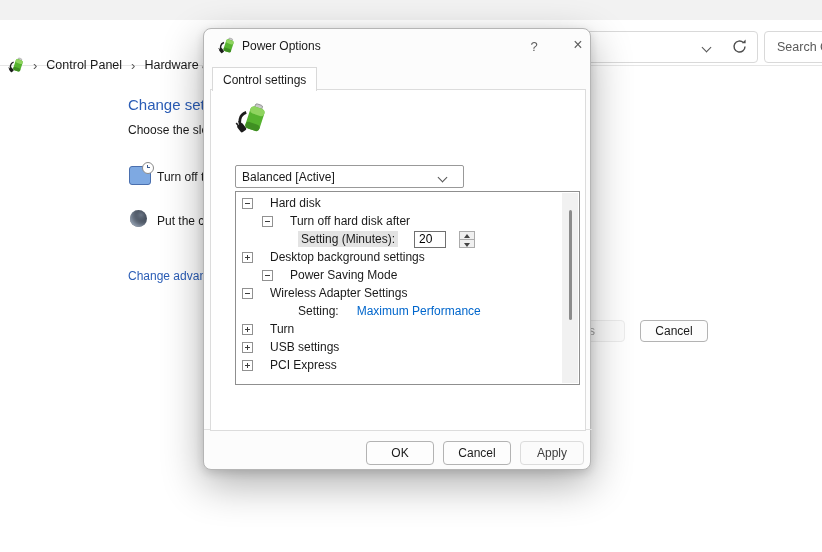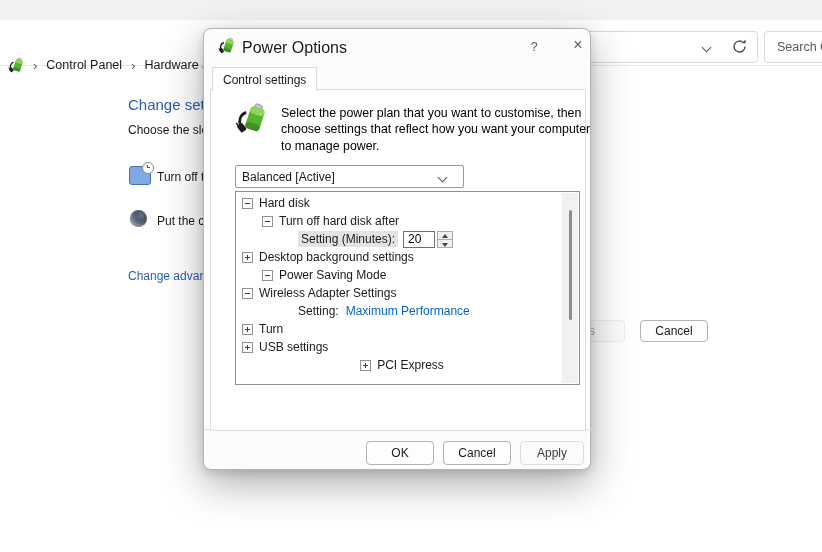--- a/index.html
+++ b/index.html
@@ -35,38 +35,38 @@
       background:radial-gradient(circle at 65% 30%,#6b7686 0%,#2c3440 55%,#11161d 100%);
       box-shadow:inset 4px -4px 6px -2px rgba(190,205,225,.8);}
   .win-btn{display:flex;align-items:center;justify-content:center;font-size:12px;color:#1a1a1a;
       background:#fdfdfd;border:1px solid #b3b3b3;border-radius:4px;box-sizing:border-box;}
   #bg-cancel{left:640px;top:320px;width:68px;height:22px;}
   #bg-partial-btn{left:582px;top:320px;width:43px;height:22px;background:#fbfbfb;border:1px solid #ececec;
       color:#9a9a9a;justify-content:flex-start;padding-left:6px;}
   
   #dialog{left:203px;top:28px;width:388px;height:442px;background:#fcfcfc;border:1px solid #b5b5b5;
       border-radius:8px;box-shadow:0 14px 42px rgba(0,0,0,.32),0 3px 10px rgba(0,0,0,.14);box-sizing:border-box;}
-  .dlg-title{left:38px;top:10px;font-size:16px;color:#1a1a1a;}
+  .dlg-title{left:38px;top:10px;font-size:12px;color:#1a1a1a;}
   .dlg-icon{left:14px;top:8px;}
   .cap-btn{width:24px;height:22px;display:flex;align-items:center;justify-content:center;color:#5f5f5f;}
   #dlg-help{left:318px;top:6px;font-size:13px;}
   #dlg-close{left:362px;top:5px;font-size:16px;}
   .tab{left:8px;top:38px;height:23px;padding:0 10px;background:#fff;border:1px solid #d9d9d9;border-bottom:none;
       display:flex;align-items:center;font-size:12px;z-index:2;}
   .page{left:6px;top:60px;width:374px;height:340px;background:#fff;border:1px solid #dcdcdc;z-index:1;box-sizing:content-box;}
   .desc{left:70px;top:15px;width:322px;font-size:12.4px;line-height:1.32;color:#000;}
   .battery-wrap{left:24px;top:12px;}
   .combo{left:24px;top:75px;width:229px;height:23px;border:1px solid #999;border-radius:2px;background:#fff;
       display:flex;align-items:center;box-sizing:border-box;}
   .combo span{padding-left:6px;font-size:12px;}
   .combo .chev-down{right:10px;top:8px;}
   .tree{left:24px;top:101px;width:345px;height:194px;border:1px solid #8f8f8f;background:#fff;
       overflow:hidden;box-sizing:border-box;}
   .tree-rows{position:absolute;left:0;top:2px;right:17px;}
-  .trow{display:flex;align-items:center;height:18px;font-size:12px;white-space:nowrap;}
+  .trow{display:flex;align-items:center;height:18px;font-size:12px;white-space:nowrap;gap:11px;}
   .exp{width:9px;height:9px;border:1px solid #919191;background:#fff;position:relative;flex:none;margin-right:6px;}
   .exp i{position:absolute;background:#3c3c3c;}
   .exp .h{left:2px;right:2px;top:4px;height:1px;}
   .exp .v{top:2px;bottom:2px;left:4px;width:1px;display:none;}
   .exp.plus .v{display:block;}
   .lbl-sel{background:#e3e3e3;padding:1px 3px;}
   .spin-input{width:32px;height:17px;border:1px solid #707070;font-size:12px;padding:0 0 0 4px;margin-left:5px;
       font-family:"Liberation Sans",sans-serif;box-sizing:border-box;}
   .spinner{width:16px;height:17px;margin-left:2px;display:flex;flex-direction:column;flex:none;}
   .spinner b{flex:1;border:1px solid #ababab;background:#f0f0f0;position:relative;}
@@ -148,21 +148,20 @@
   <div class="abs cap-btn" id="dlg-help">?</div>
   <div class="abs cap-btn" id="dlg-close">×</div>
 
   <div class="abs tab">Control settings</div>
   <div class="abs page">
     <div class="abs battery-wrap">
       <svg width="32" height="32" viewBox="0 0 20 20">
           <use href="#power-ico"></use>
         </svg>
     </div>
-    <div class="abs desc">Select the power plan that you want to customise, then choose settings that reflect how you want your computer to manage power.</div>
 
     <div class="abs combo">
       <span>Balanced [Active]</span>
       <span class="chev-down"></span>
     </div>
 
     <div class="abs tree">
       <div class="tree-rows" id="tree-rows">
           <div class="trow" style="padding-left: 6px;">
             <span class="exp minus">
@@ -214,21 +213,21 @@
             </span>
             <span>Turn</span>
           </div>
           <div class="trow" style="padding-left: 6px;">
             <span class="exp plus">
               <i class="h"></i>
               <i class="v"></i>
             </span>
             <span>USB settings</span>
           </div>
-          <div class="trow" style="padding-left: 6px; justify-content: center;">
+          <div class="trow" style="padding-left: 6px;">
             <span class="exp plus">
               <i class="h"></i>
               <i class="v"></i>
             </span>
             <span>PCI Express</span>
           </div>
         </div>
       <div class="scrollbar">
         <div class="scroll-thumb"></div>
       </div>

